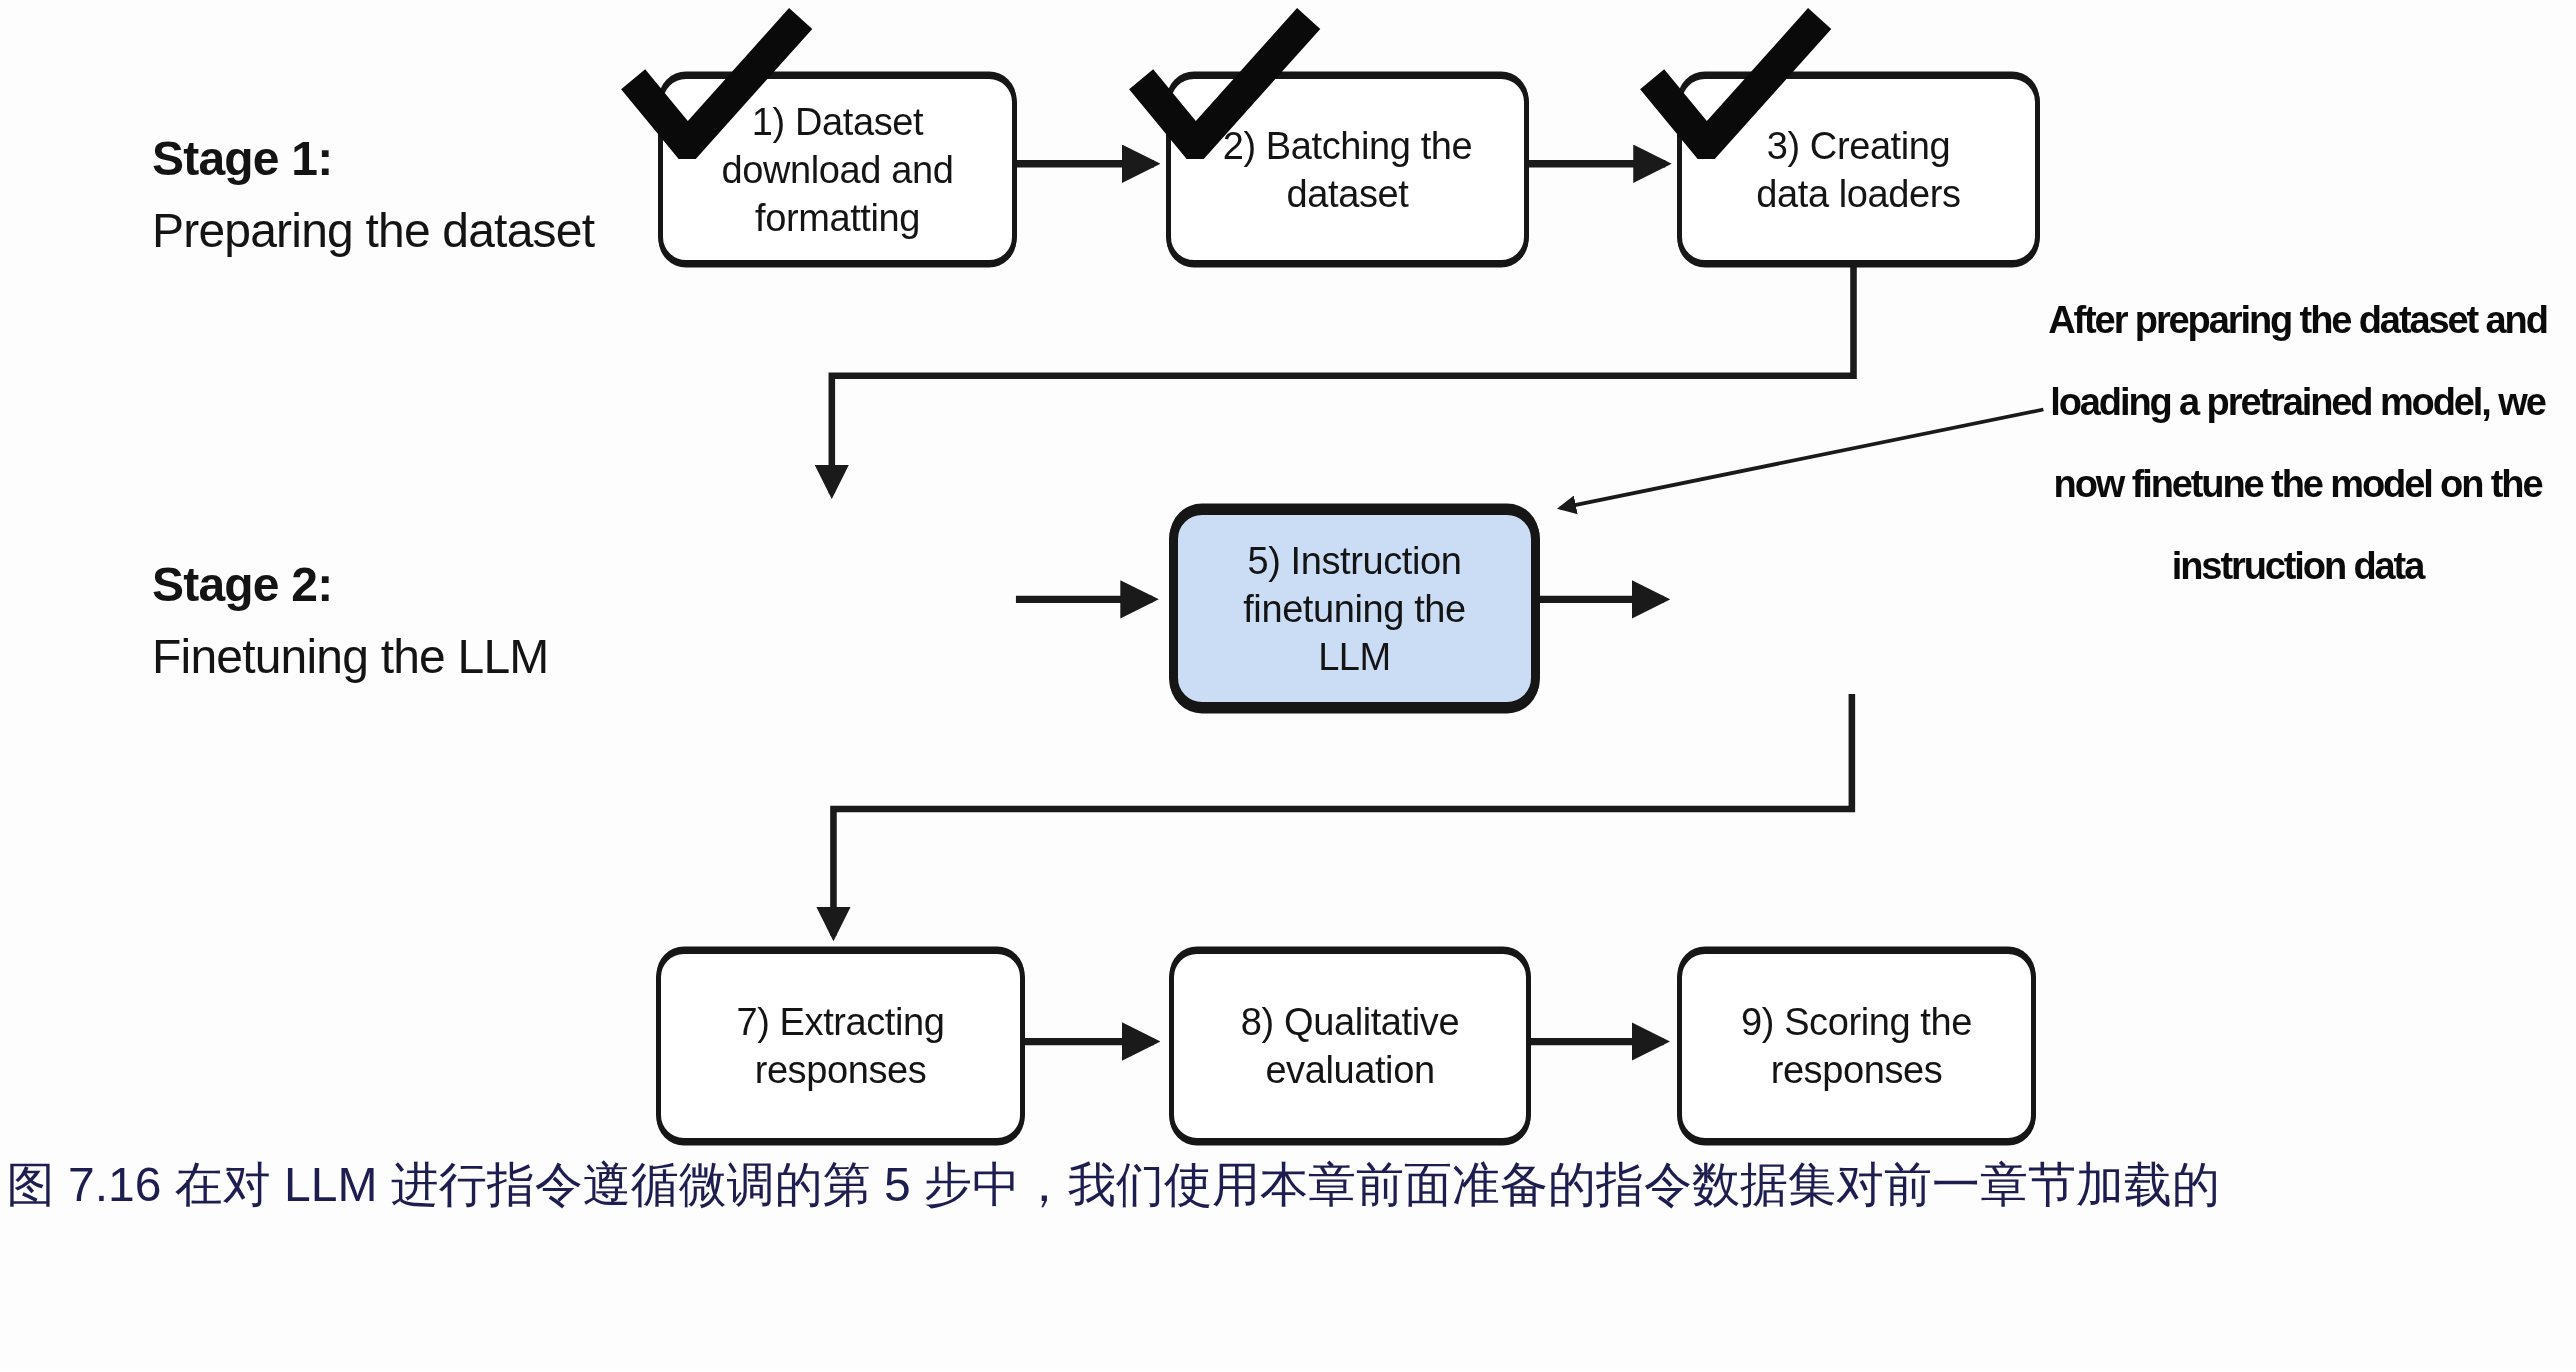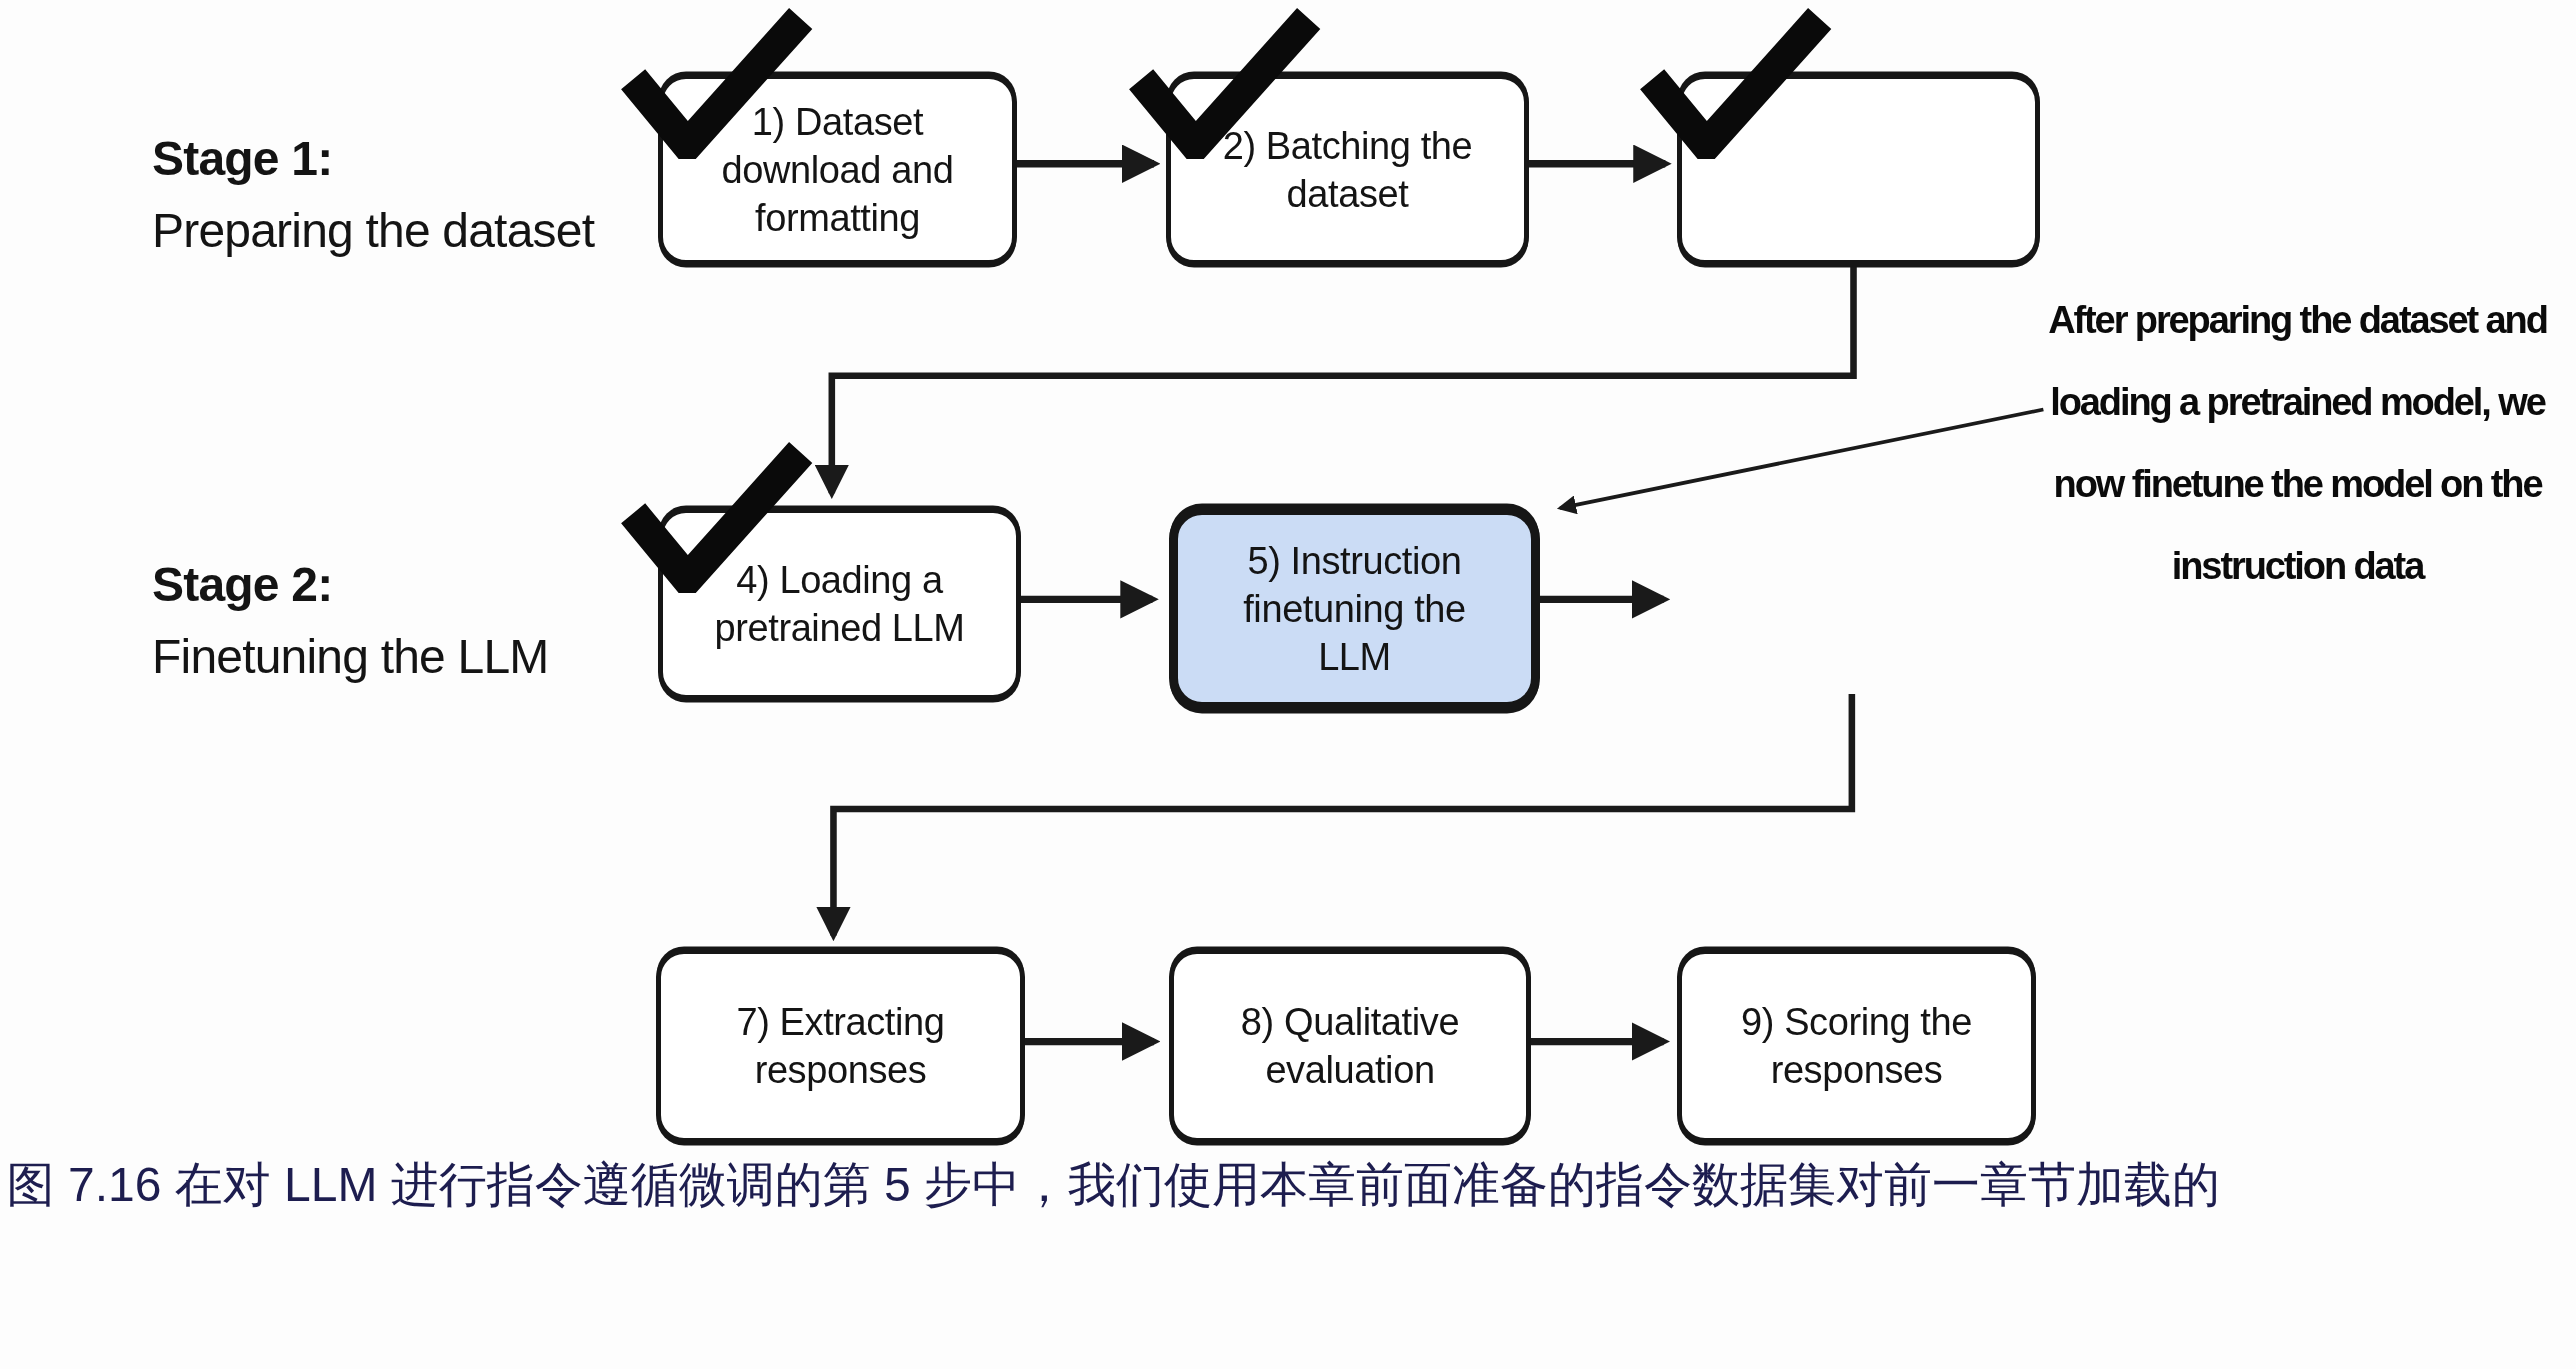--- a/index.html
+++ b/index.html
@@ -112,31 +112,26 @@
       </svg>
     <div>
         <div>2) Batching the</div>
         <div>dataset</div>
       </div>
   </div>
   <div class="step-box" style="left:1677px; top:74px; width:353px; height:181px">
     <svg class="check" viewBox="0 0 235 185">
         <path d="M16 88 L82 168 L220 14"></path>
       </svg>
+    <div>
+        <div>3) Creating</div>
+        <div>data loaders</div>
+      </div>
   </div>
 
-  <div class="step-box" style="left:658px; top:508px; width:353px; height:182px">
-    <svg class="check" viewBox="0 0 235 185">
-        <path d="M16 88 L82 168 L220 14"></path>
-      </svg>
-    <div>
-        <div>4) Loading a</div>
-        <div>pretrained LLM</div>
-      </div>
-  </div>
   <div class="step-box highlight" style="left:1169px; top:506px; width:353px; height:187px">
     <div>
         <div>5) Instruction</div>
         <div>finetuning the</div>
         <div>LLM</div>
       </div>
   </div>
 
   <div class="step-box" style="left:656px; top:949px; width:359px; height:184px">
     <div>

